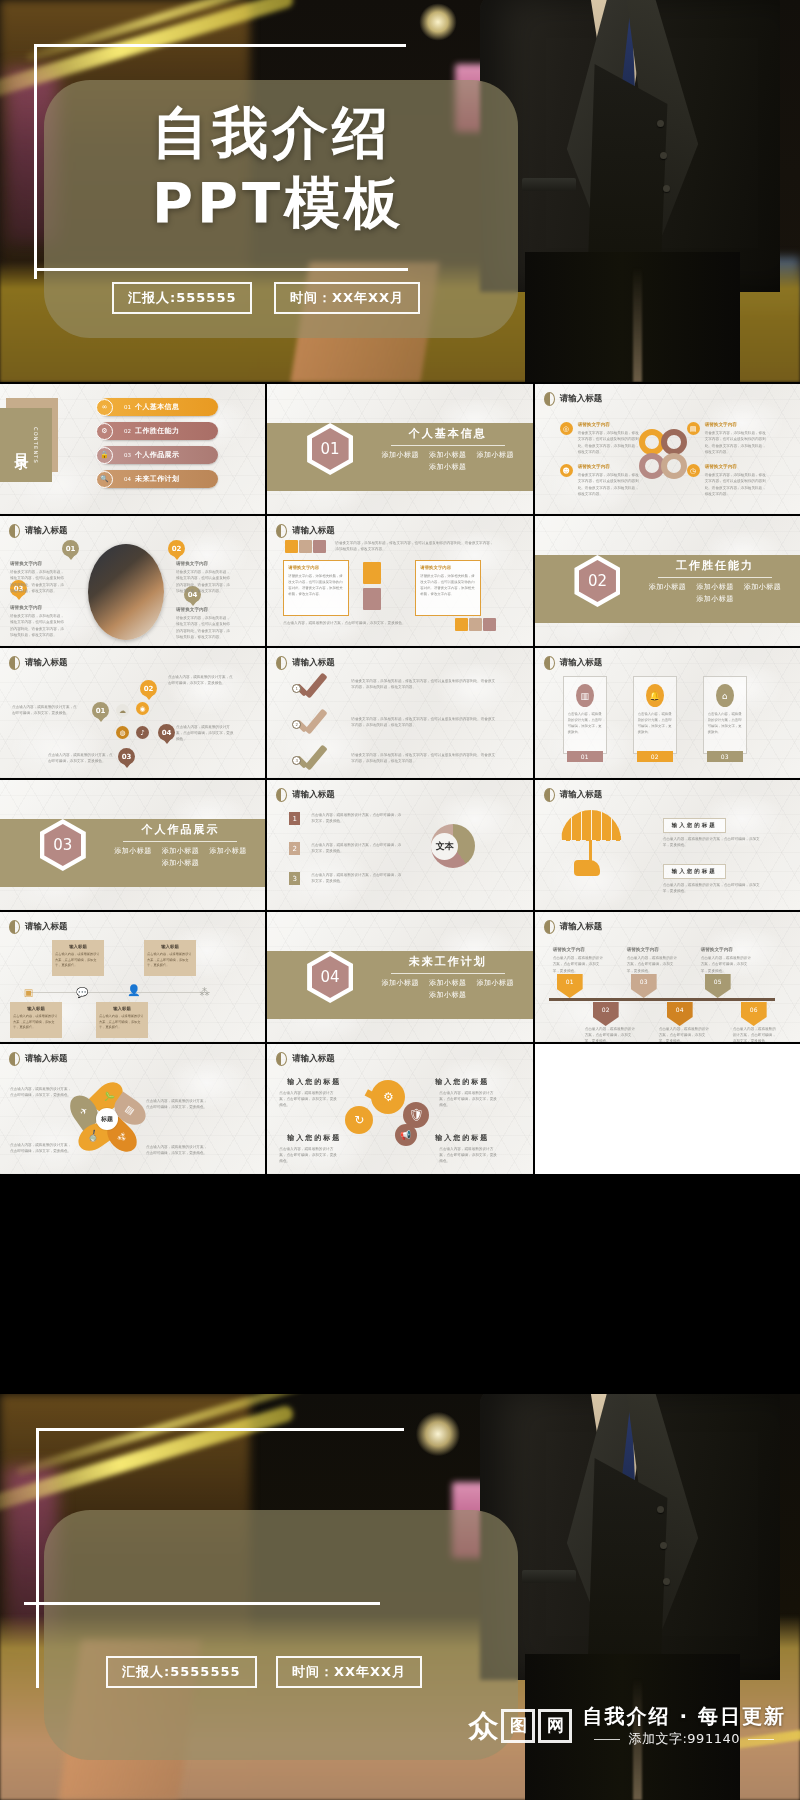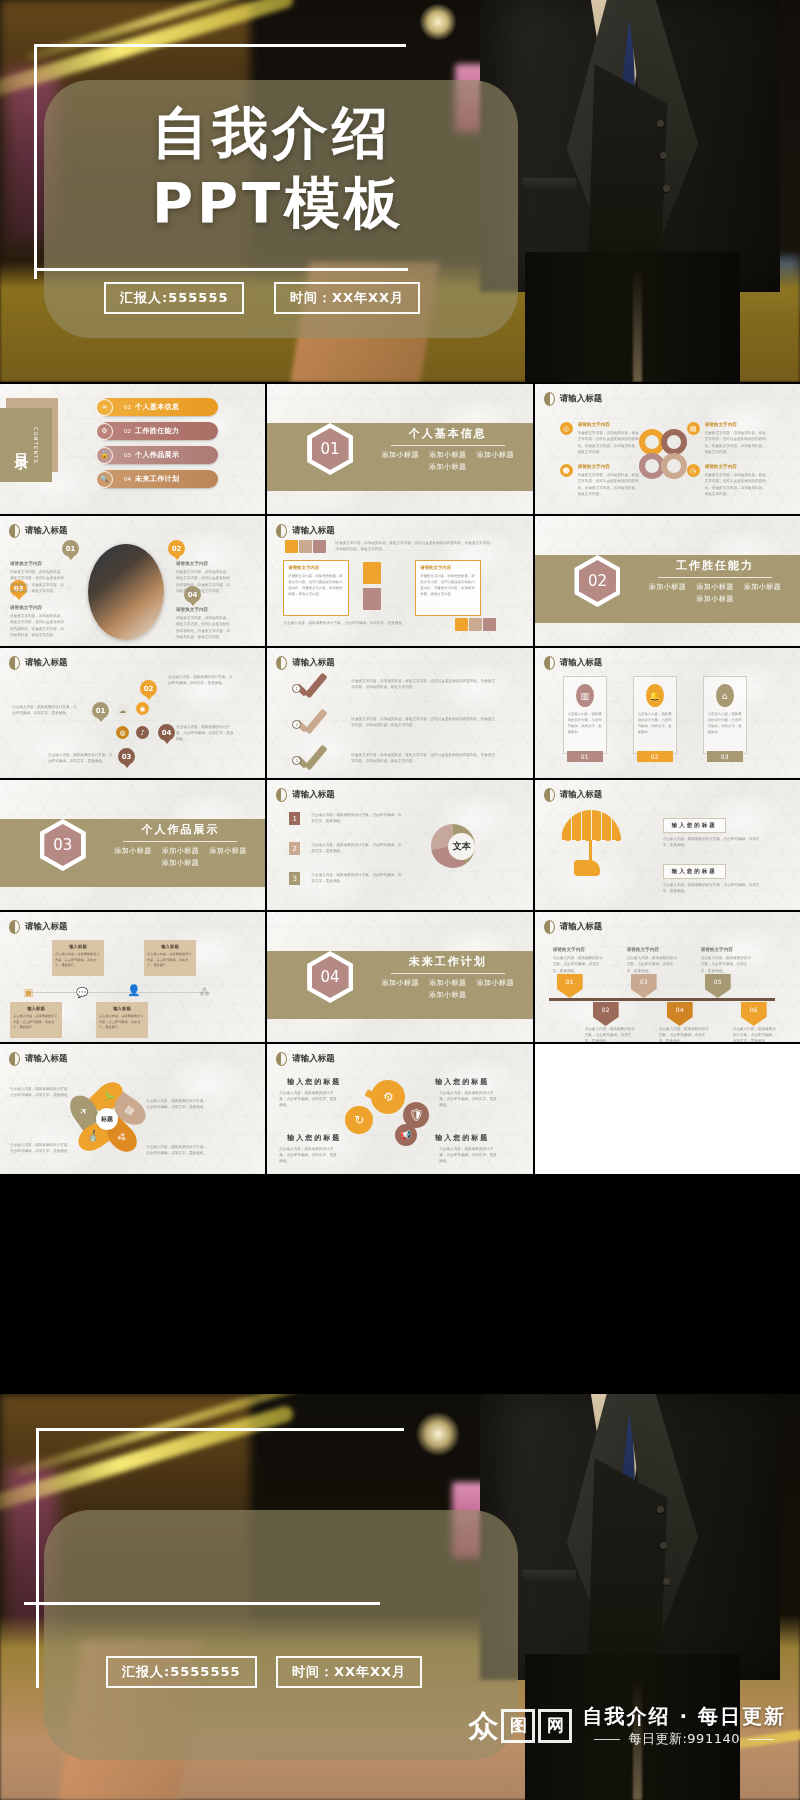--- a/index.html
+++ b/index.html
@@ -235,21 +235,21 @@
   .cardcol .tag { position:absolute; left:3px; right:3px; bottom:-9px; height:11px; color:#fff;
      font-size:6px; display:flex; align-items:center; justify-content:center; }
 
   .puzzle { position:absolute; width:13px; height:13px; border-radius:1px; }
   .bubble { position:absolute; border:1px solid #e0a03a; background:rgba(255,255,255,.85);
      font-size:3.4px; color:#8d8d89; line-height:1.75; padding:3px 4px; }
   .bubble b { display:block; color:#c8902f; font-size:4.4px; margin-bottom:2px; }
 
   .donut { position:absolute; width:44px; height:44px; border-radius:50%;
      background:conic-gradient(#a79a72 0 40%, #b58984 40% 72%, #c6a79b 72% 100%);
-     display:flex; align-items:center; justify-content:flex-end; }
+     display:flex; align-items:center; justify-content:flex-start; }
   .donut .hole { width:27px; height:27px; border-radius:50%; background:#f4f3f0;
      display:flex; align-items:center; justify-content:center; font-size:9px; font-weight:bold; color:#2d2d2b; }
 
   .sqnum { position:absolute; width:11px; height:13px; color:#fff; font-size:7px;
      display:flex; align-items:center; justify-content:center; }
 
   .umbrella { position:absolute; width:60px; height:66px; }
   .umbrella .dome { position:absolute; top:0; left:0; width:60px; height:30px;
      background:#eda32c; border-radius:30px 30px 0 0; }
   .umbrella .dome::after{ content:""; position:absolute; inset:0;
@@ -319,21 +319,21 @@
 
     <div class="glass glass-top"></div>
 
     <div class="frame-line ft-h" style="left:34px; top:44px; width:372px;"></div>
     <div class="frame-line ft-v" style="left:34px; top:44px; height:235px;"></div>
     <div class="frame-line ft-h" style="left:34px; top:268px; width:374px;"></div>
 
     <div class="hero-title t1">自我介绍</div>
     <div class="hero-title t2x">PPT模板</div>
 
-    <div class="tagbox" style="left:104px; top:282px;">汇报人:555555</div>
+    <div class="tagbox" style="left:112px; top:282px;">汇报人:555555</div>
     <div class="tagbox" style="left:274px; top:282px;">时间：XX年XX月</div>
   </div>
 
   <div class="grid">
 
     <div class="cell">
       <div class="hexbg"></div>
       <div class="toc-tab"></div>
       <div class="toc-tab2">
         <span class="cn">目录</span>
@@ -735,20 +735,20 @@
     <div class="wm">
       <div class="wm-logo">
         <span class="wm-peak">众</span>
         <span class="wm-box">图</span>
         <span class="wm-box">网</span>
       </div>
       <div class="wm-right">
         <div class="wm-tag">自我介绍 · 每日更新</div>
         <div class="wm-sub">
           <i class="dash"></i>
-          <span>每日更新:991140</span>
+          <span>添加文字:991140</span>
           <i class="dash"></i>
         </div>
       </div>
     </div>
   </div>
 
 </div>
 
 </body></html>

